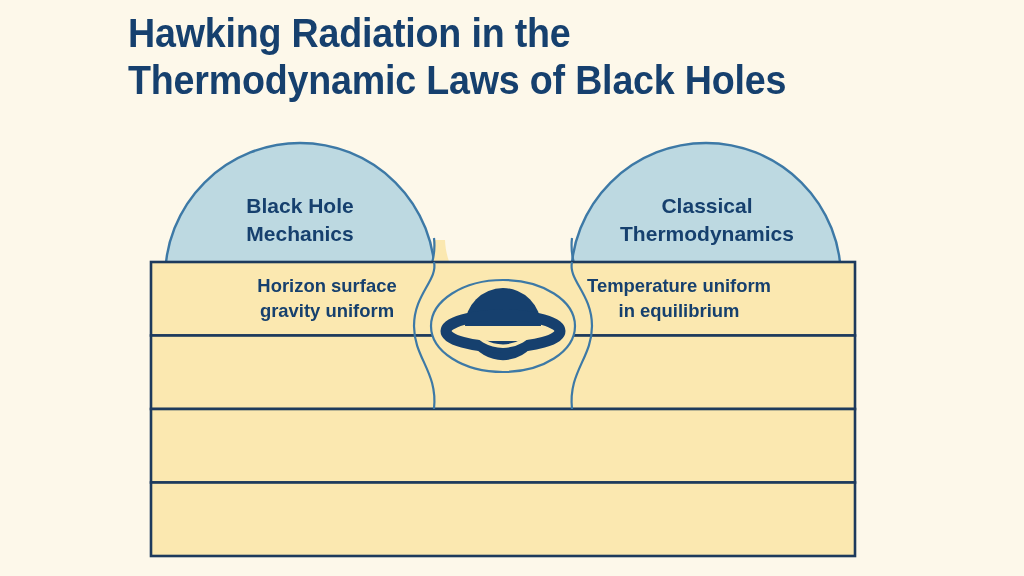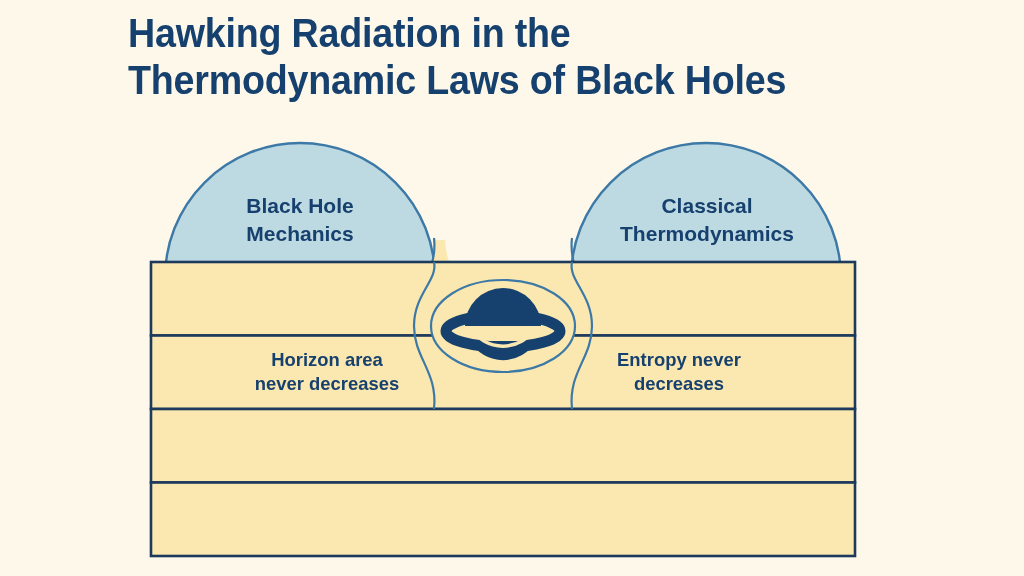--- a/index.html
+++ b/index.html
@@ -166,25 +166,25 @@
     </g>
   </svg>
 
   <div class="circle-label" id="label-right">Classical
 Thermodynamics</div>
   <div class="circle-label" id="label-left">Black Hole
 Mechanics</div>
 
   <div id="rows">
 
+    <div class="row row-0">
+      <div class="cell cell-left">Horizon surface
+gravity uniform</div>
+      <div class="cell cell-right">Temperature uniform
+in equilibrium</div>
+    </div>
 
-    <div class="row row-1">
-      <div class="cell cell-left">Horizon area
-never decreases</div>
-      <div class="cell cell-right">Entropy never
-decreases</div>
-    </div>
 
 
 
   </div>
 
 </div>
 
 </body></html>

